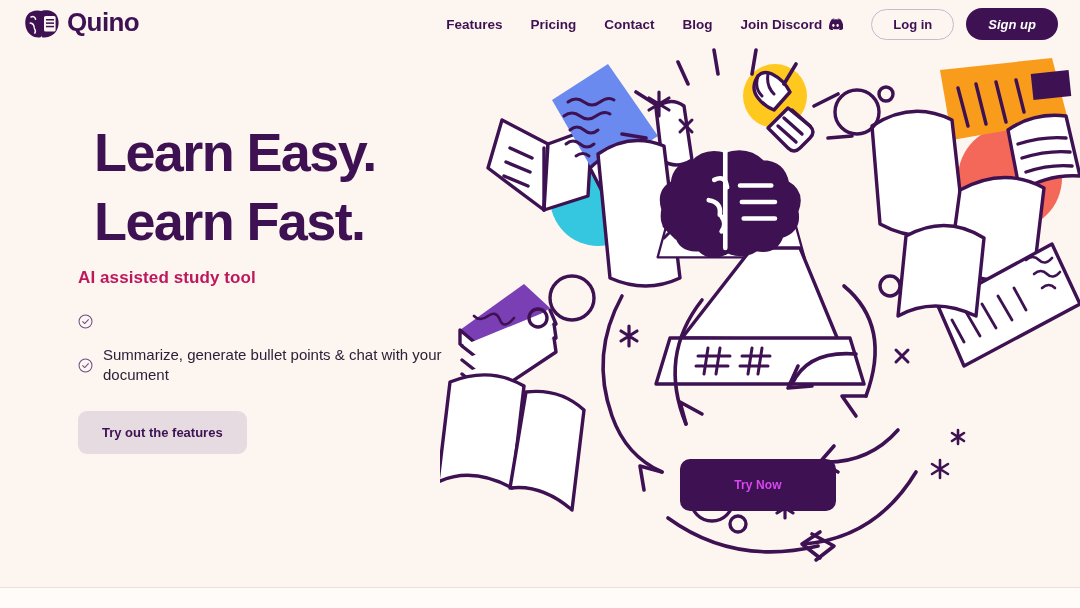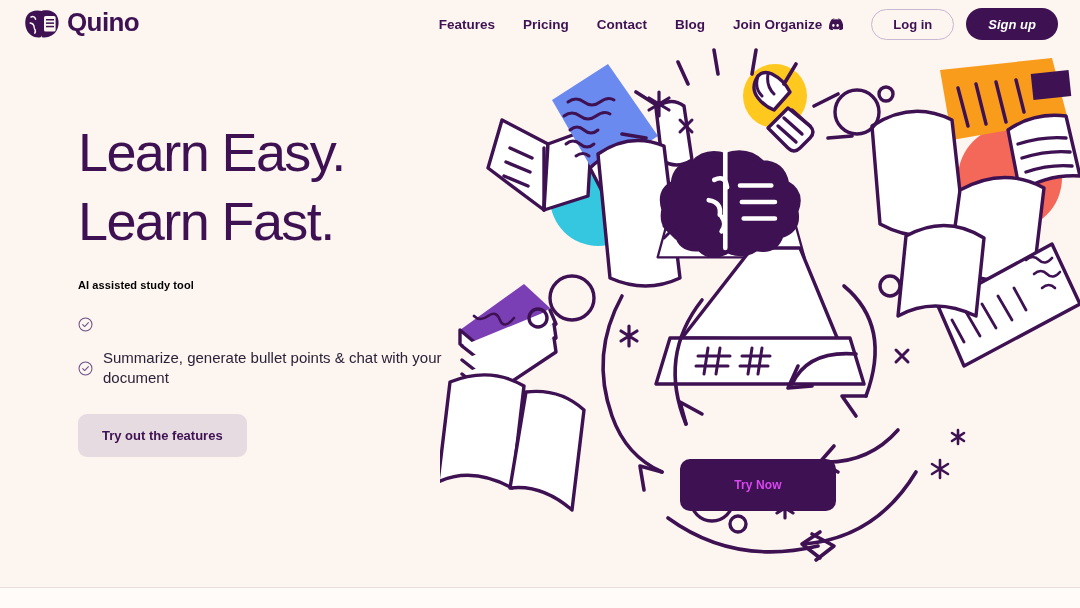--- a/index.html
+++ b/index.html
@@ -100,30 +100,31 @@
   
   .copy {
     position: absolute;
     left: 78px;
     top: 70px;
     width: 420px;
     z-index: 20;
   }
   .headline {
     font-size: 54px;
-    font-weight: normal;
+    font-weight: bold;
     line-height: 1.28;
     letter-spacing: -1.6px;
     color: #3D1152;
+    margin-left: 16px;
   }
   .subhead {
-    margin-top: 23px;
-    font-size: 11px;
-    font-weight: bold;
-    color: #000000;
+    margin-top: 12px;
+    font-size: 17px;
+    font-weight: bold;
+    color: #be185d;
     letter-spacing: 0.1px;
   }
   .features { margin-top: 26px; }
   .feat {
     display: flex;
     align-items: center;
     gap: 10px;
     margin-bottom: 16px;
   }
   .feat:last-child { margin-bottom: 0; }
@@ -218,21 +219,21 @@
       <a class="nav-link">
         <span>Pricing</span>
       </a>
       <a class="nav-link">
         <span>Contact</span>
       </a>
       <a class="nav-link">
         <span>Blog</span>
       </a>
       <a class="nav-link">
-        <span>Join Organize</span>
+        <span>Join Discord</span>
         <svg class="discord-ico" viewBox="0 0 24 19">
           <path d="M20.3 2.1A18.5 18.5 0 0 0 15.9.8l-.3.6c1.5.4 2.6 1 3.7 1.7a15.6 15.6 0 0 0-12.6 0C7.8 2.4 9 1.8 10.4 1.4L10.1.8A18.5 18.5 0 0 0 5.7 2.1C2.2 7.2 1.3 12.2 1.7 17.1a18.7 18.7 0 0 0 5.6 2.8l1.2-2c-.7-.3-1.3-.6-1.9-1l.5-.4a13.3 13.3 0 0 0 11.8 0l.5.4c-.6.4-1.2.7-1.9 1l1.2 2a18.6 18.6 0 0 0 5.6-2.8c.5-5.7-.8-10.6-3.9-15zM8.6 14.1c-1.1 0-2-1-2-2.3s.9-2.3 2-2.3 2 1 2 2.3-.9 2.3-2 2.3zm6.8 0c-1.1 0-2-1-2-2.3s.9-2.3 2-2.3 2 1 2 2.3-.9 2.3-2 2.3z" fill="#3D1152"></path>
         </svg>
       </a>
     </div>
     <button class="btn-login">Log in</button>
     <button class="btn-signup">Sign up</button>
   </div>
 </div>
 

